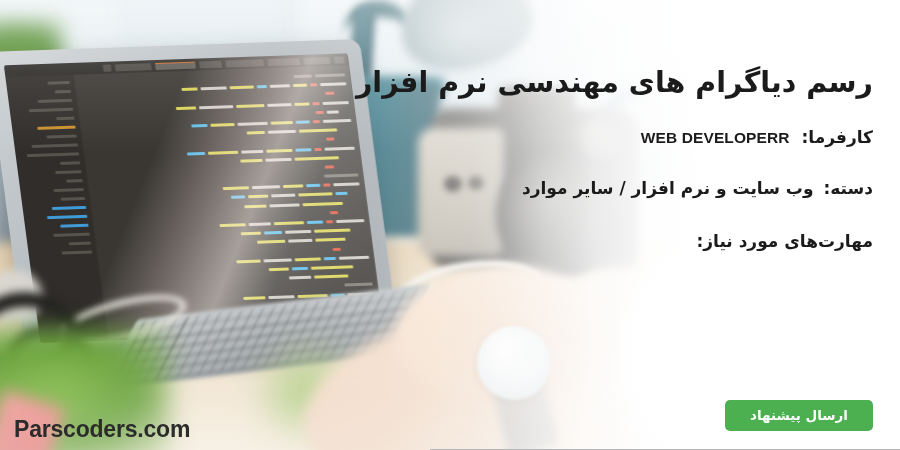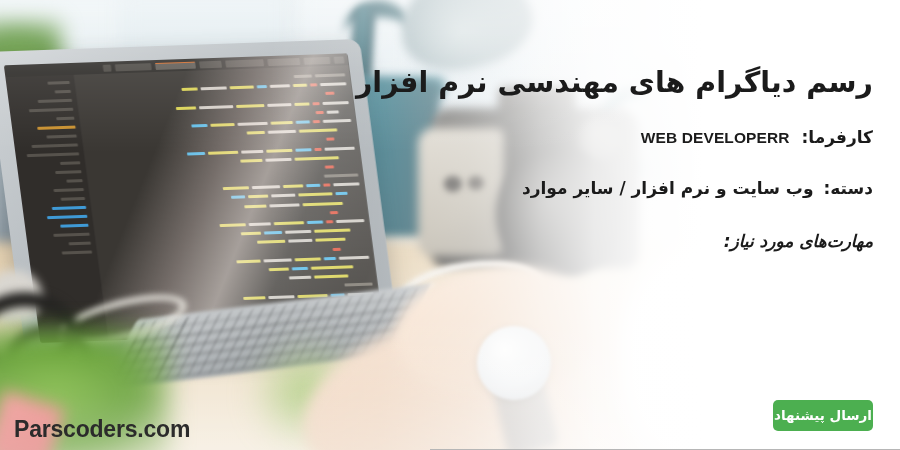--- a/index.html
+++ b/index.html
@@ -468,30 +468,29 @@
   .row-category .val { margin-right: 10px; }
 
   .skills {
     position: absolute;
     right: 0; top: 192px;
     width: 100%;
     font-size: 17px;
     font-weight: bold;
     color: #1b1b1b;
     line-height: 1.62;
-    font-style: italic;
   }
   .skills .skill-value { font-size: 15.5px; display: block; }
 
   
   .btn {
     position: absolute;
     right: 27px;
     top: 400px;
-    width: 100px;
+    width: 148px;
     height: 31px;
     background: #4caf50;
     color: #ffffff;
     border: none;
     border-radius: 5px;
     font-family: "DejaVu Sans", "Liberation Sans", sans-serif;
     font-size: 13.5px;
     font-weight: bold;
     line-height: 31px;
     text-align: center;

